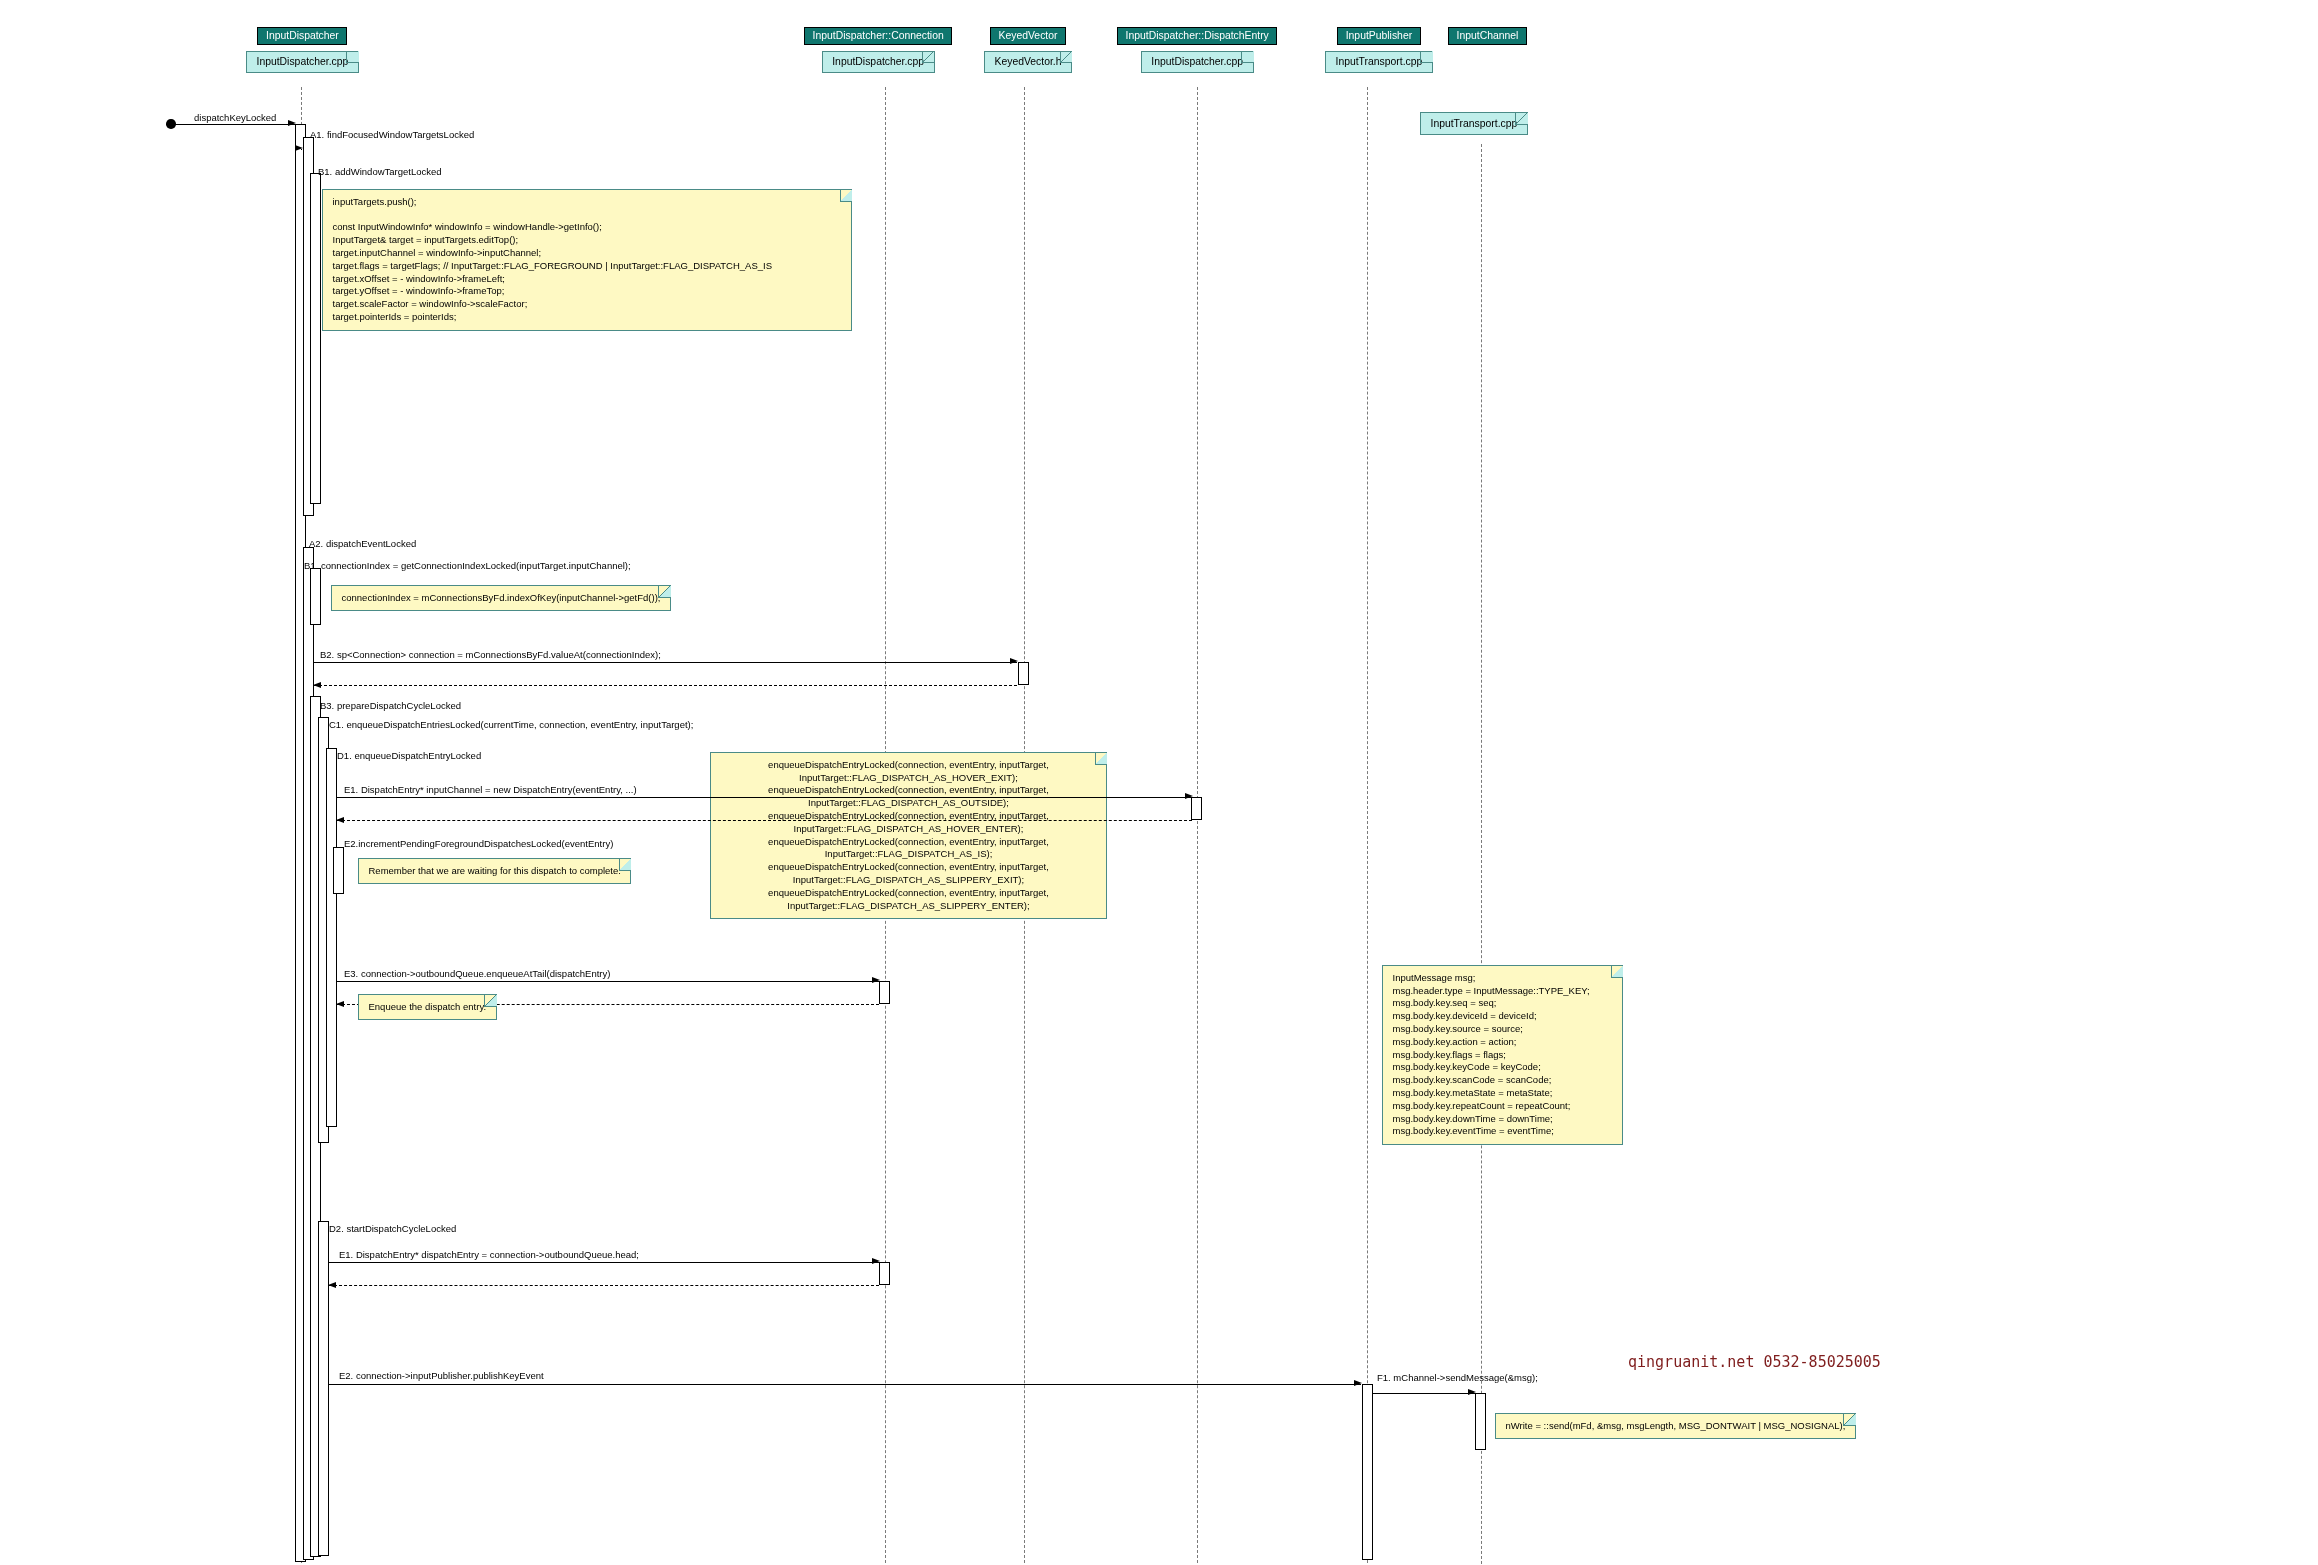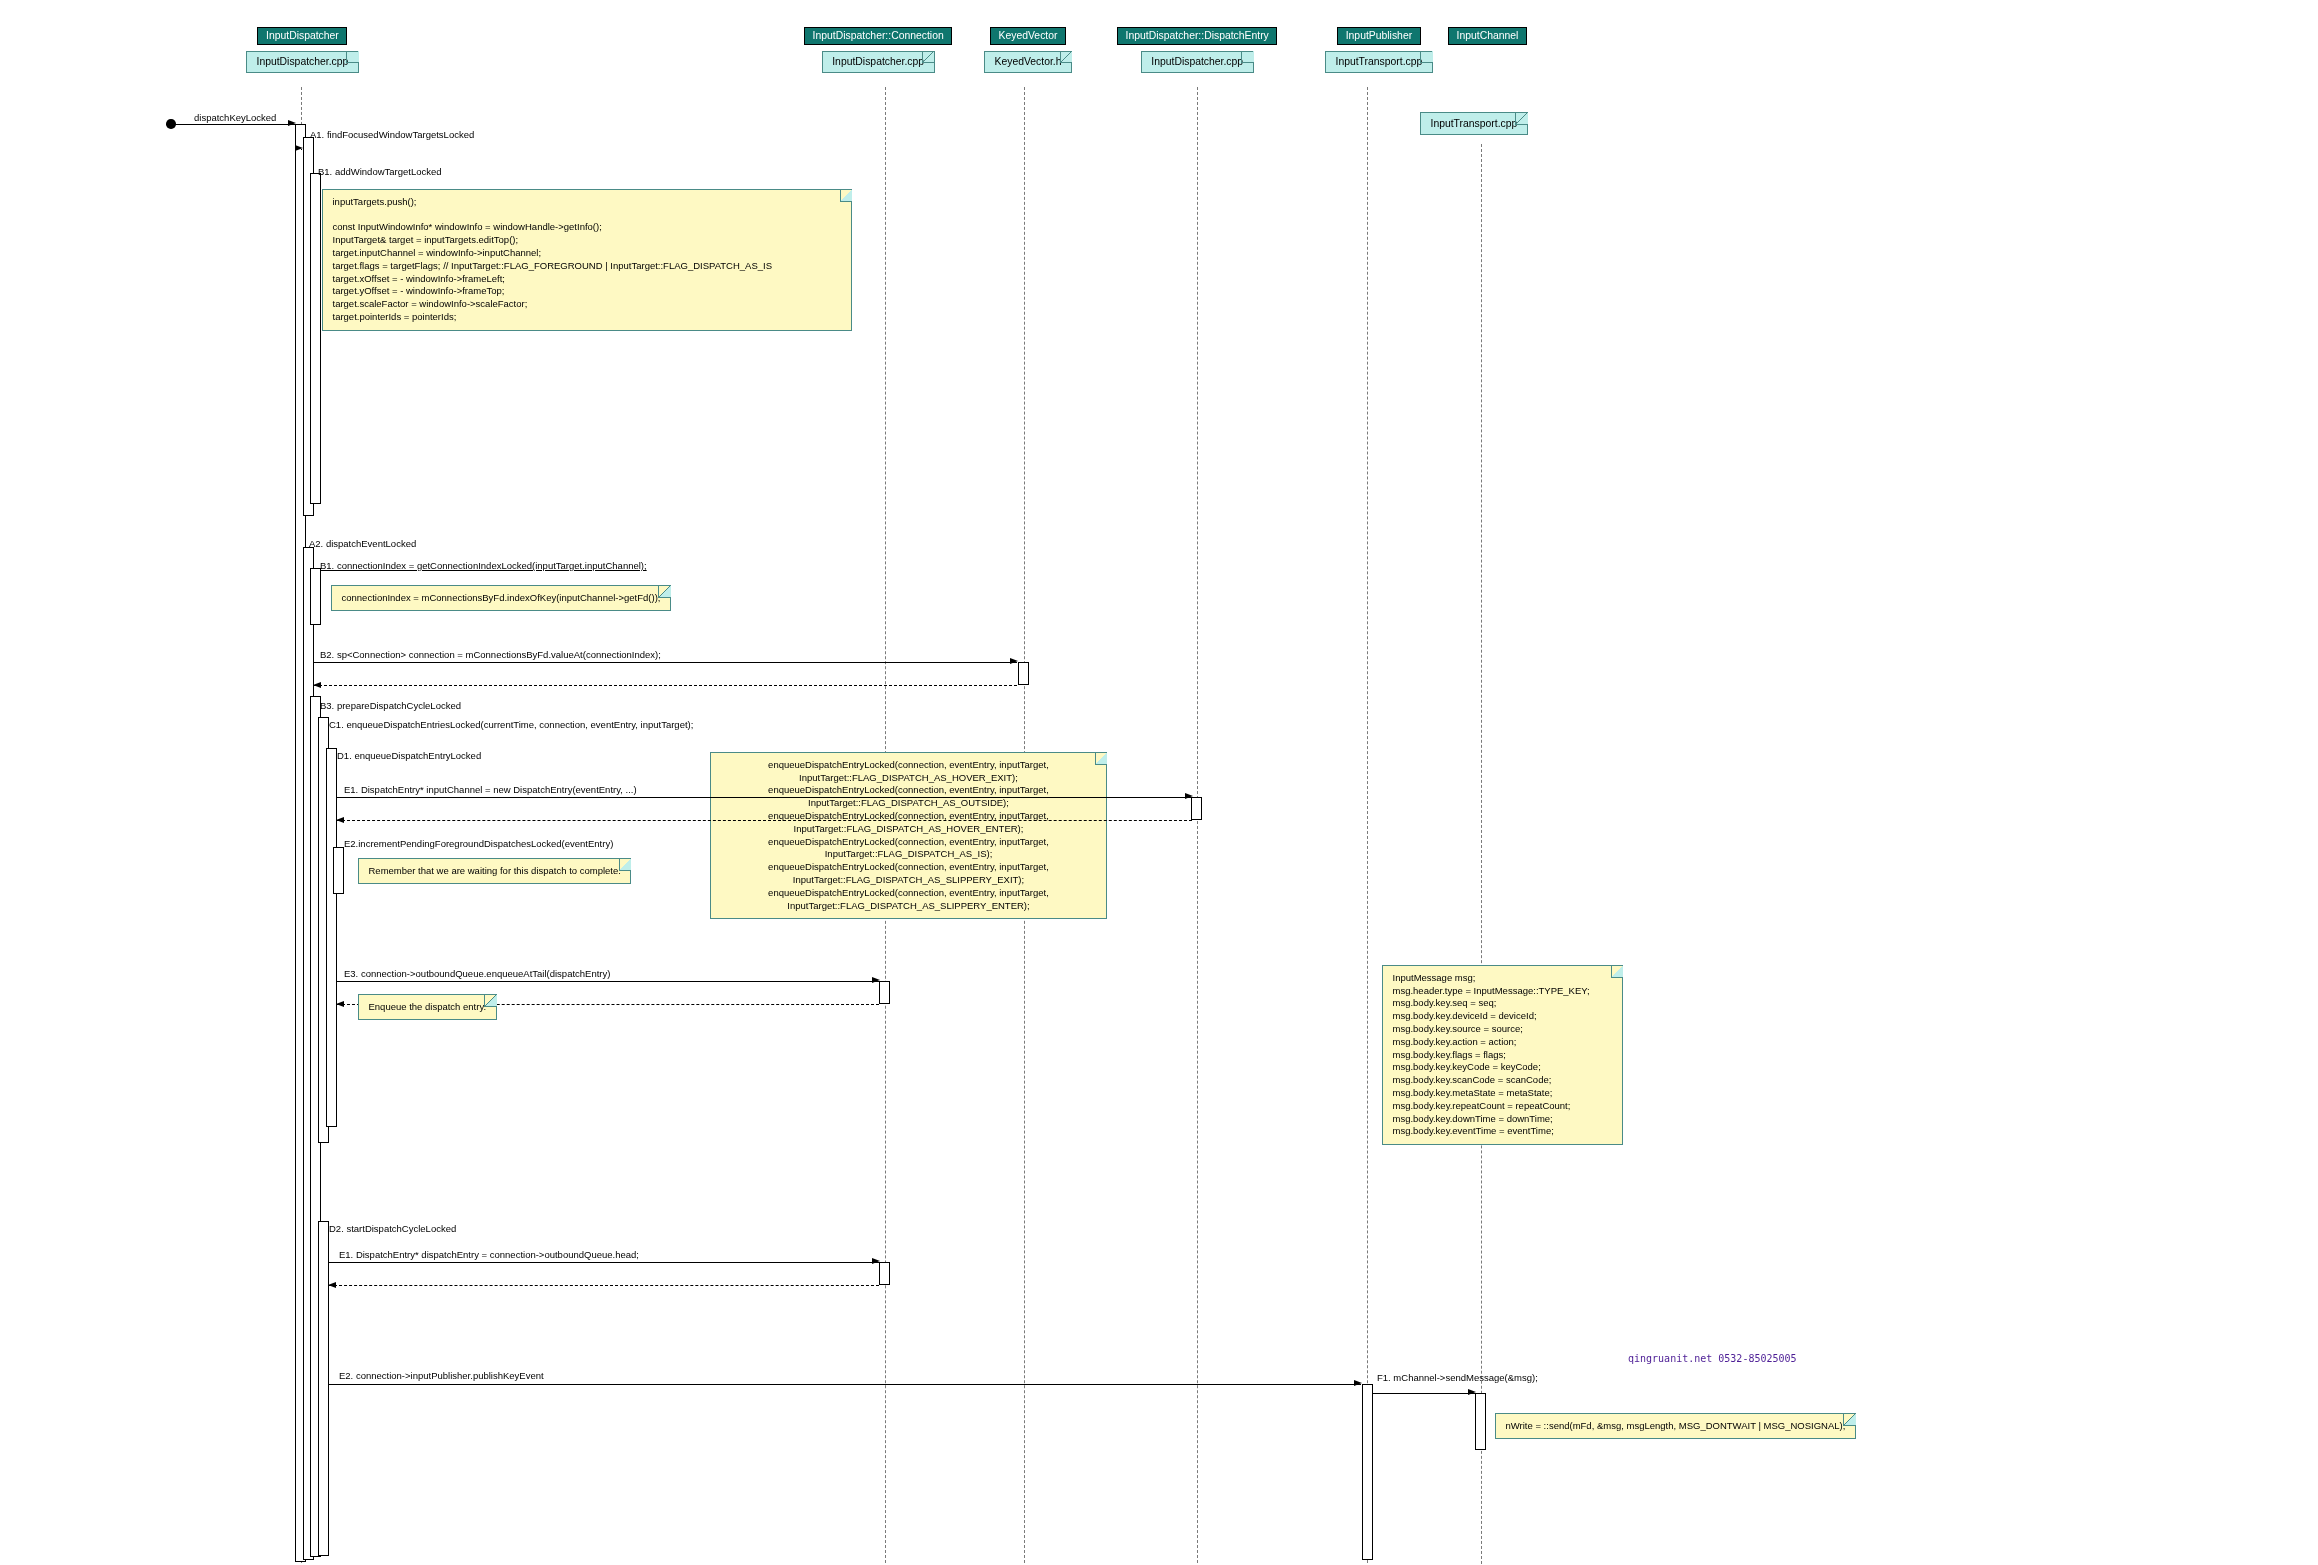--- a/index.html
+++ b/index.html
@@ -10,21 +10,21 @@
 .file-box::before { content: ''; position: absolute; top: -0.9px; right: -0.9px; width: 11.4px; height: 11.4px; background: linear-gradient(135deg, transparent 48%, #4a8b87 50%, #bfeeea 52%); border-left: 0.9px solid #4a8b87; border-bottom: 0.9px solid #4a8b87; }
 .lifeline { position: absolute; border-left: 1.9px dashed #7a7a7a; width: 0; }
 .activation { position: absolute; background: #fff; border: 0.9px solid #000; width: 11.4px; }
 .msg { position: absolute; font-size: 9.5px; white-space: nowrap; }
 .arrow { position: absolute; height: 0.9px; background: #000; }
 .arrow::after { content: ''; position: absolute; right: -0.9px; top: -3.8px; border-left: 8.5px solid #000; border-top: 3.8px solid transparent; border-bottom: 3.8px solid transparent; }
 .arrow.left::after { right: auto; left: -0.9px; border-left: none; border-right: 8.5px solid #000; }
 .note { position: absolute; background: #fef9c3; border: 0.9px solid #4a8b87; padding: 5.7px 9.5px; font-size: 9.5px; line-height: 1.35; }
 .note::before { content: ''; position: absolute; top: -0.9px; right: -0.9px; width: 11.4px; height: 11.4px; background: linear-gradient(135deg, transparent 48%, #4a8b87 50%, #bfeeea 52%); border-left: 0.9px solid #4a8b87; border-bottom: 0.9px solid #4a8b87; }
 .start-dot { position: absolute; width: 9.5px; height: 9.5px; background: #000; border-radius: 50%; }
-.watermark { position: absolute; color: #4c1d95; font-size: 10px; font-family: monospace; }
+.watermark { position: absolute; color: #7f1d1d; font-size: 15px; font-family: monospace; }
 </style>
 </head>
 <body>
 
 <div class="lifeline-head" style="left:246px;top:26.5px;">
   <div class="red-box">InputDispatcher</div><br>
   <div class="file-box">InputDispatcher.cpp</div>
 </div>
 <div class="lifeline-head" style="left:804px;top:26.5px;">
   <div class="red-box">InputDispatcher::Connection</div><br>
@@ -80,21 +80,21 @@
 InputTarget&amp; target = inputTargets.editTop();
 target.inputChannel = windowInfo-&gt;inputChannel;
 target.flags = targetFlags; // InputTarget::FLAG_FOREGROUND | InputTarget::FLAG_DISPATCH_AS_IS
 target.xOffset = - windowInfo-&gt;frameLeft;
 target.yOffset = - windowInfo-&gt;frameTop;
 target.scaleFactor = windowInfo-&gt;scaleFactor;
 target.pointerIds = pointerIds;</div>
 
 <div class="msg" style="left:309px;top:538px;">A2. dispatchEventLocked</div>
 
-<div class="msg" style="left:320px;top:560px;text-decoration:underline;">B1. connectionIndex = getConnectionIndexLocked(inputTarget.inputChannel);</div>
+<div class="msg" style="left:304px;top:560px;">B1. connectionIndex = getConnectionIndexLocked(inputTarget.inputChannel);</div>
 <div class="note" style="left:331px;top:585px;">connectionIndex = mConnectionsByFd.indexOfKey(inputChannel-&gt;getFd());</div>
 
 <div class="msg" style="left:320px;top:649px;">B2. sp&lt;Connection&gt; connection = mConnectionsByFd.valueAt(connectionIndex);</div>
 <div class="arrow" style="left:314px;top:662px;width:703px;"></div>
 <div class="activation" style="left:1018px;top:662px;height:23px;"></div>
 <div class="arrow left" style="left:314px;top:685px;width:703px;border-top:0.9px dashed #000;background:none;height:0;"></div>
 
 <div class="msg" style="left:320px;top:700px;">B3. prepareDispatchCycleLocked</div>
 
 <div class="msg" style="left:329px;top:719px;">C1. enqueueDispatchEntriesLocked(currentTime, connection, eventEntry, inputTarget);</div>

